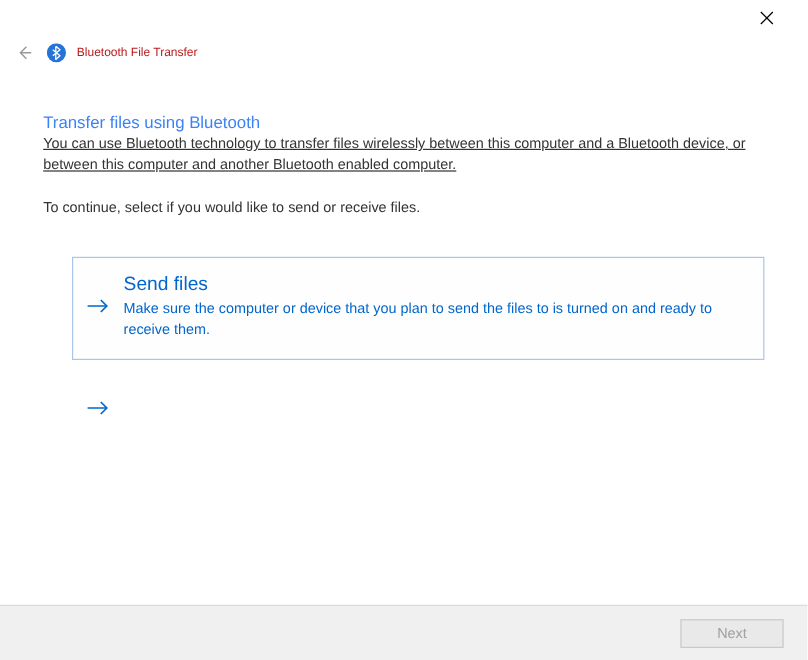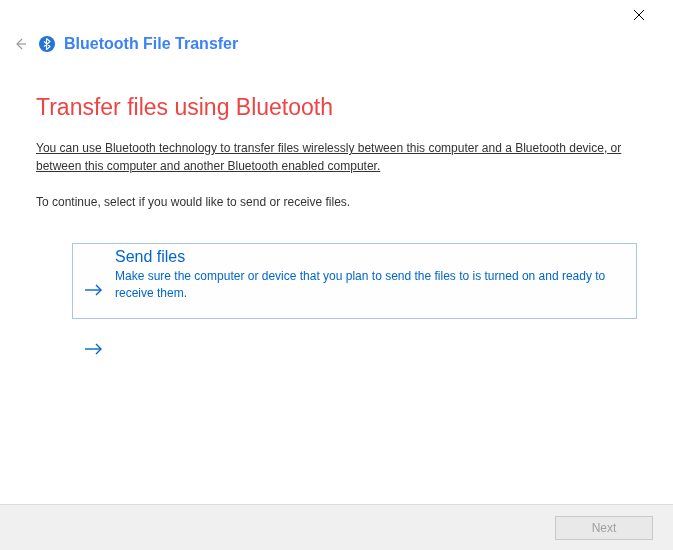--- a/index.html
+++ b/index.html
@@ -46,58 +46,56 @@
       cursor: pointer;
     }
     .bt-icon {
       width: 18px;
       height: 18px;
       display: flex;
       align-items: center;
       justify-content: center;
     }
     .window-title {
-      font-size: 16px;
-      font-weight: 700;
-      color: #3b82f6;
+      font-size: 10px;
+      font-weight: 400;
+      color: #b91c1c;
     }
     .content {
       padding: 40px 36px 0 36px;
     }
     .heading {
-      color: #ef4444;
-      font-size: 23px;
+      color: #3b82f6;
+      font-size: 14px;
       font-weight: 400;
-      margin-bottom: 18px;
     }
     .intro-text {
       font-size: 12px;
       color: #333;
       line-height: 1.5;
       margin-bottom: 18px;
       text-decoration: underline;
     }
     .instruction-text {
       font-size: 12px;
       color: #333;
       line-height: 1.5;
       margin-bottom: 32px;
     }
     .options {
       padding-left: 24px;
     }
     .option {
       border: 1px solid transparent;
-      padding: 4px 16px 16px 10px;
-      display: flex;
-      align-items: flex-end;
+      padding: 14px 16px 16px 10px;
+      display: flex;
+      align-items: center;
       gap: 10px;
       cursor: pointer;
       margin-bottom: 14px;
-      margin-left: 12px;
     }
     .option.selected {
       border: 1px solid #a9c6e8;
       background: #fefeff;
     }
     .option-arrow {
       color: #0066cc;
       flex-shrink: 0;
       margin-top: 2px;
     }
@@ -123,21 +121,21 @@
       height: 46px;
       background: #f0f0f0;
       border-top: 1px solid #dcdcdc;
       display: flex;
       justify-content: flex-end;
       align-items: center;
       padding-right: 20px;
       gap: 8px;
     }
     .btn {
-      width: 98px;
+      width: 86px;
       height: 24px;
       font-size: 12px;
       font-family: inherit;
       border: 1px solid #adadad;
       background: #e1e1e1;
       cursor: pointer;
     }
     .btn:disabled {
       color: #a0a0a0;
       border-color: #c9c9c9;

